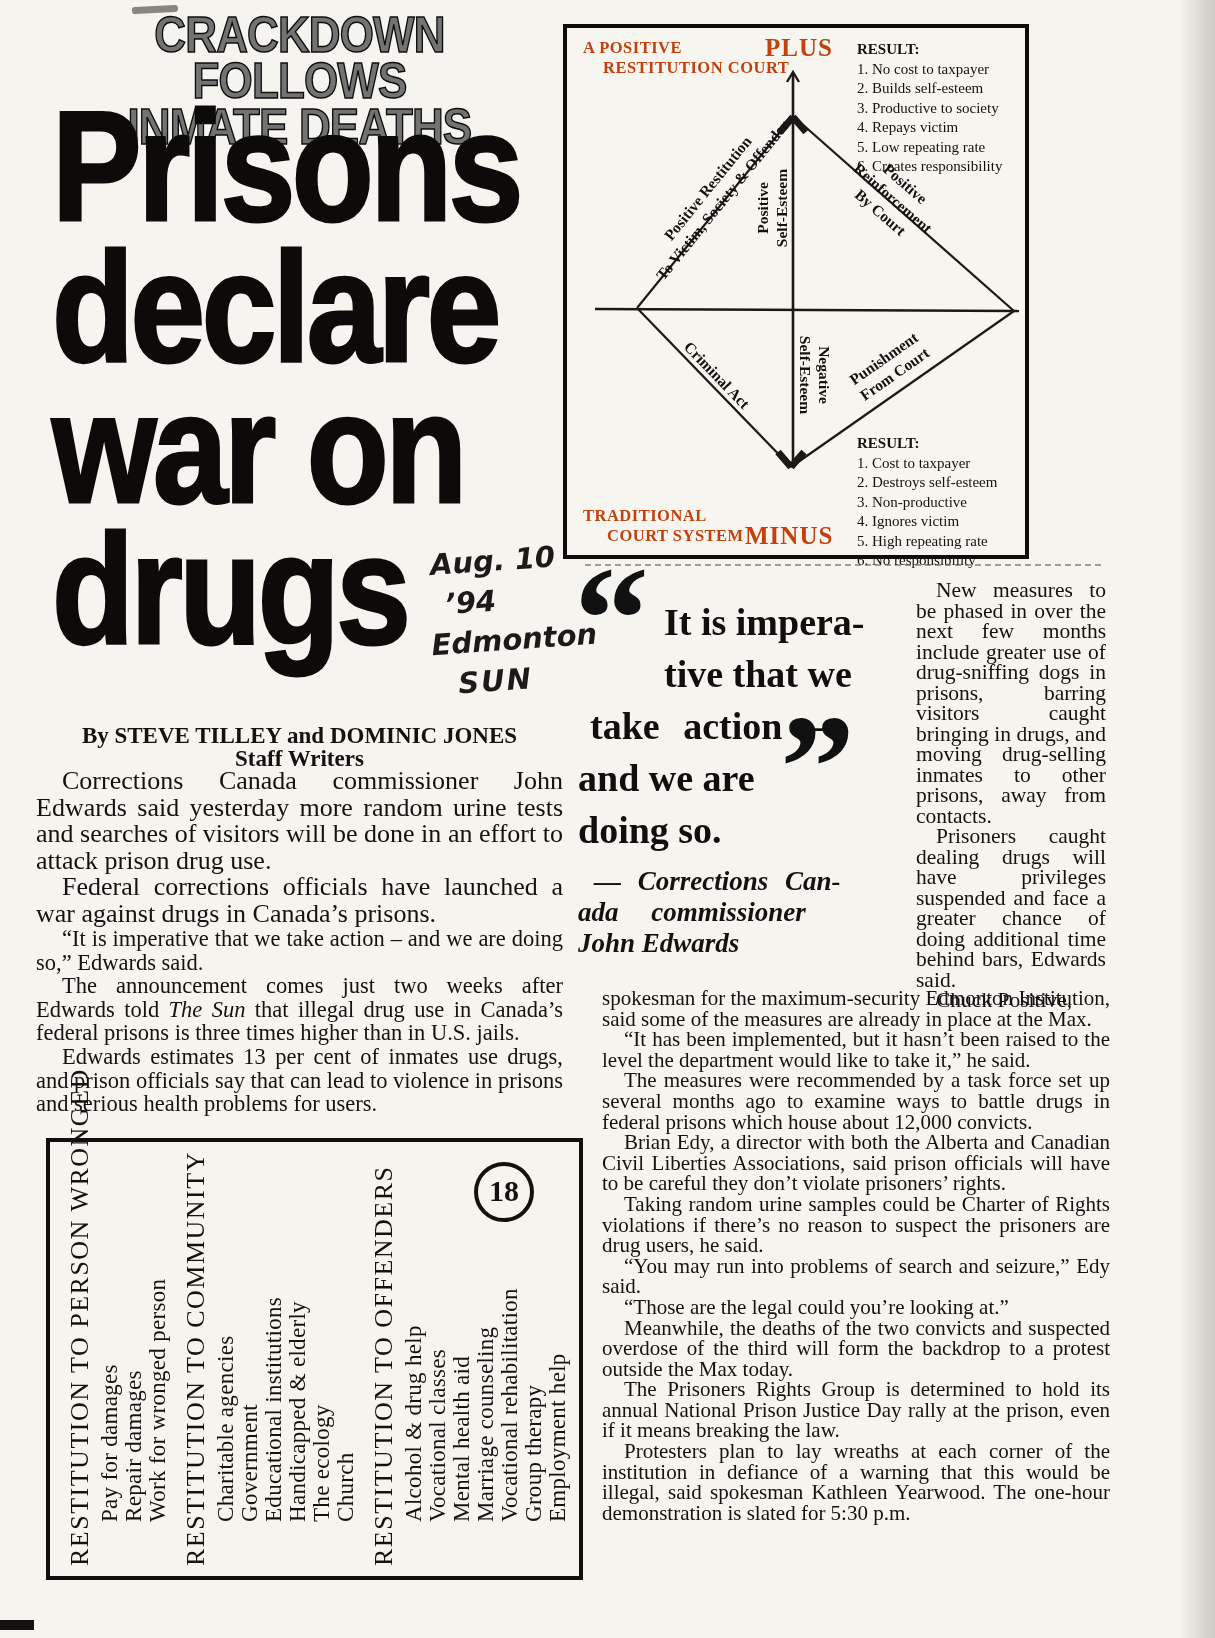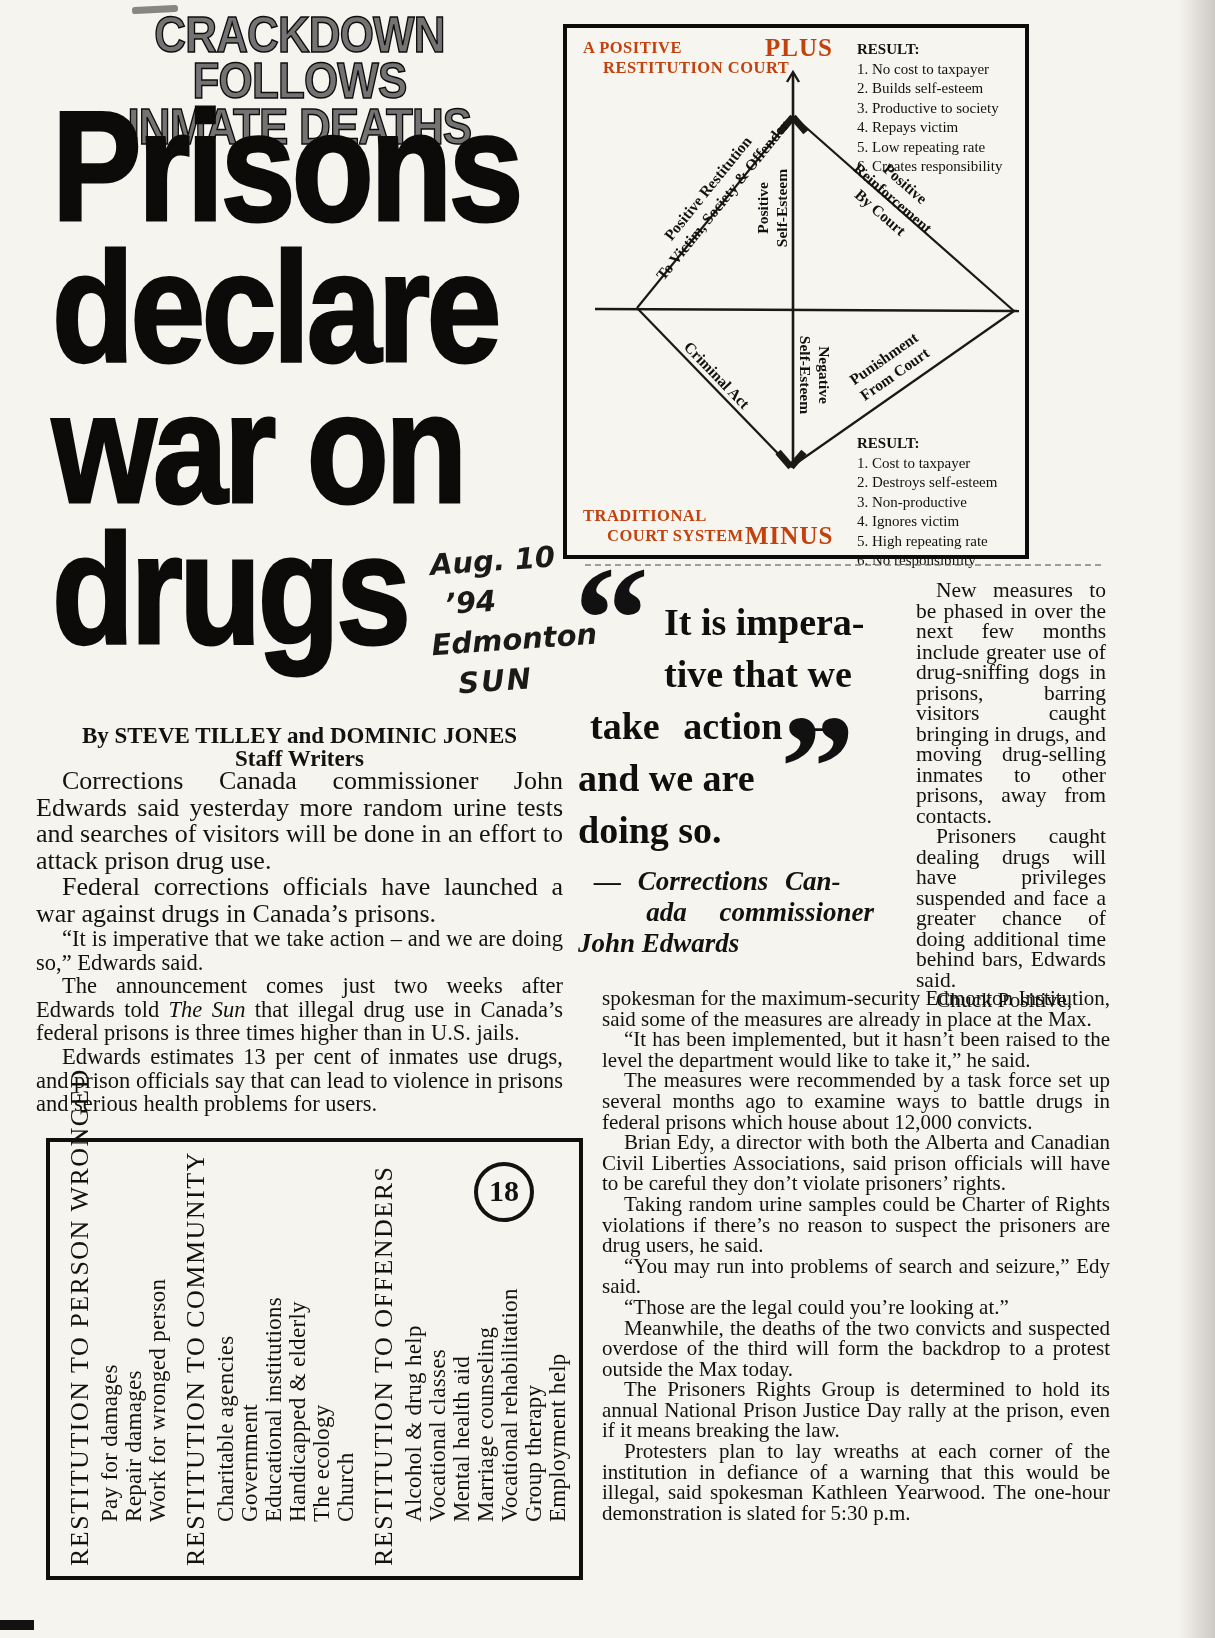--- a/index.html
+++ b/index.html
@@ -48,21 +48,21 @@
   .diag-rot{position:absolute;text-align:center;font-weight:700;font-size:15.5px;line-height:19px;}
   
   .pullquote{position:absolute;left:578px;top:572px;width:296px;}
   .pq-open{position:absolute;left:-4px;top:-28px;font-size:150px;font-weight:700;line-height:150px;color:#111;}
   .pq-close{position:absolute;left:202px;top:120px;font-size:150px;font-weight:700;line-height:150px;color:#111;}
   .pq-lines{padding-top:24px;font-weight:700;font-size:38px;line-height:52px;color:#100f0e;}
   .pq-lines .ind{padding-left:86px;}
   .pq-lines .sp{word-spacing:14px;margin-left:12px;}
   .pq-attr{margin-top:10px;font-style:italic;font-weight:700;font-size:27px;line-height:31px;}
   .pq-attr .a0{text-indent:16px;word-spacing:10px;}
-  .pq-attr .a1{word-spacing:26px;text-align:right;}
+  .pq-attr .a1{word-spacing:26px;}
   
   .dashrule{position:absolute;left:585px;top:564px;width:516px;border-top:2px dashed rgba(90,85,78,.55);}
   .narrowcol{position:absolute;left:916px;top:580px;width:190px;text-align:justify;font-size:21.5px;line-height:20.5px;}
   .narrowcol p{margin:0;text-indent:20px;}
   .widecol{position:absolute;left:602px;top:988px;width:508px;text-align:justify;font-size:21px;line-height:20.6px;}
   .widecol p{margin:0;text-indent:22px;}
   .widecol p.noind{text-indent:0;}
   
   .resbox{position:absolute;left:46px;top:1138px;width:529px;height:434px;border:4px solid #100f0d;}
   .resbox-inner{position:absolute;left:0;top:0;width:426px;height:521px;transform-origin:0 0;

